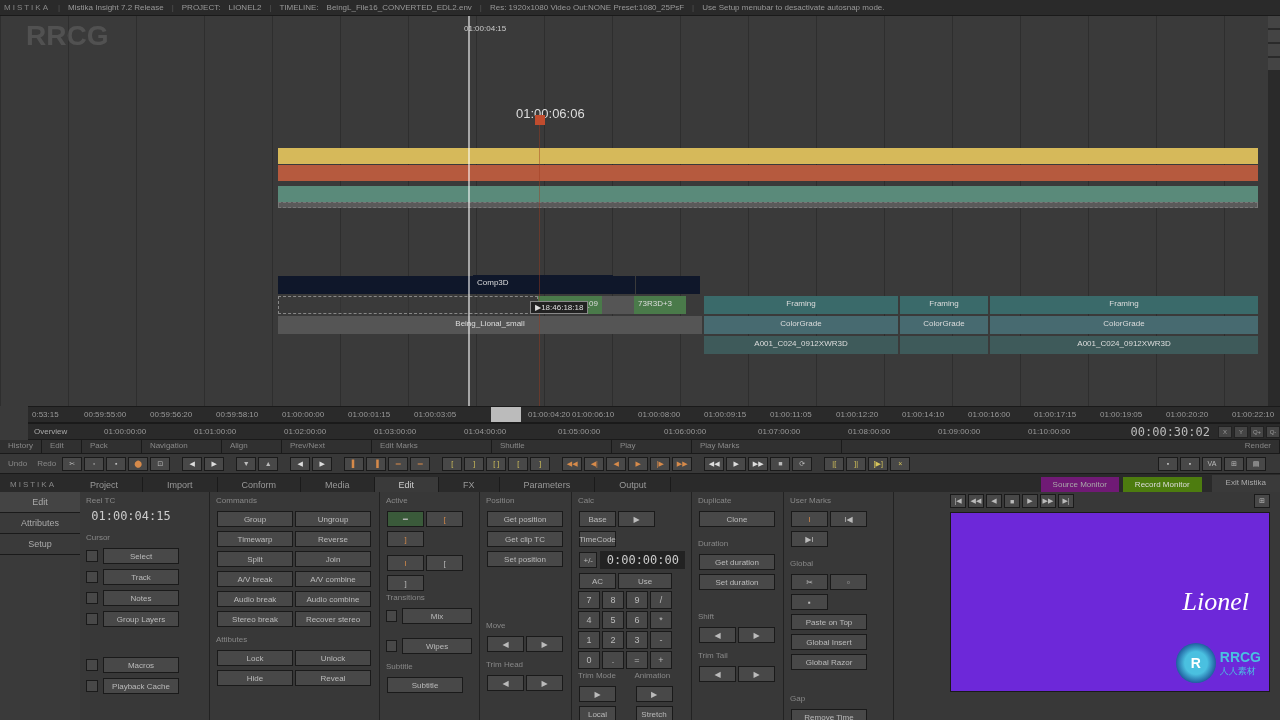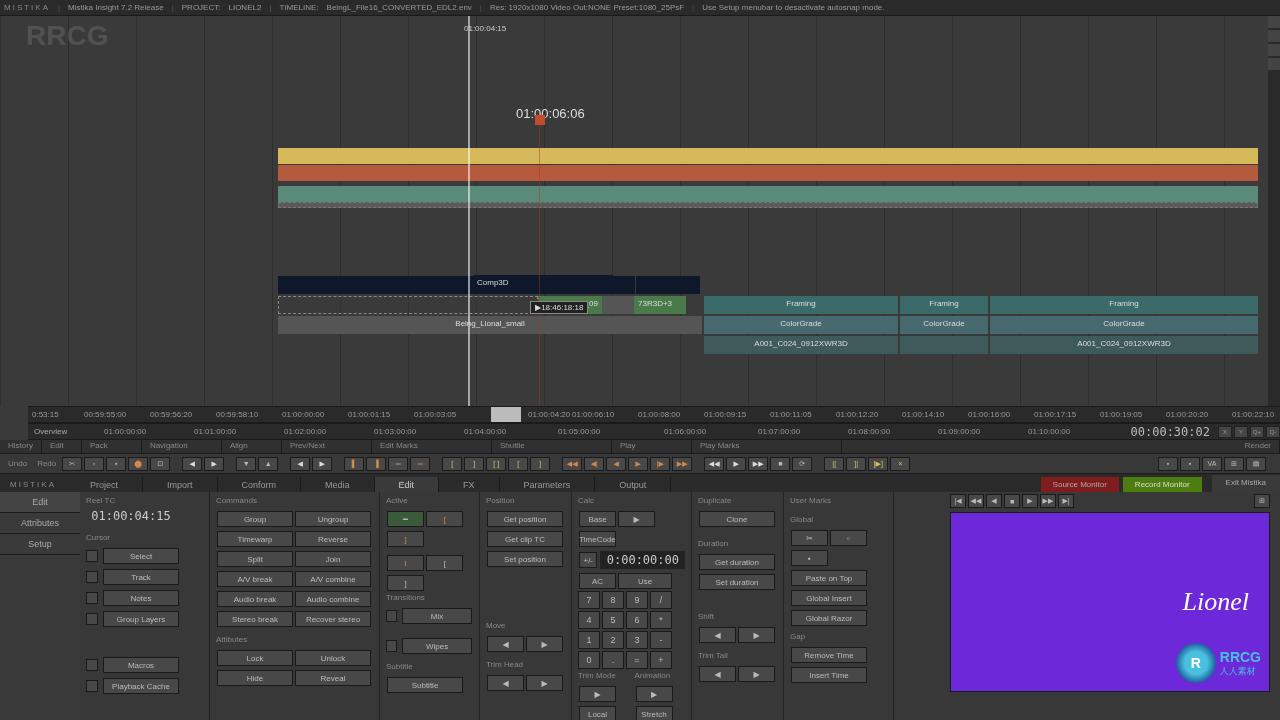--- a/index.html
+++ b/index.html
@@ -73,21 +73,21 @@
 .btn-sm.white { color: #ddd; }
 .transport .grp { display: flex; gap: 2px; margin-right: 10px; }
 .undo-txt { font-size: 8px; color: #888; padding: 0 4px; }
 
 
 .main-tabs { height: 22px; background: #2a2a2a; display: flex; align-items: center; border-bottom: 1px solid #1a1a1a; }
 .main-tabs .logo2 { padding: 0 10px; color: #888; font-size: 8px; letter-spacing: 2px; }
 .tab { padding: 3px 24px; font-size: 9px; color: #999; border-right: 1px solid #1a1a1a; cursor: pointer; }
 .tab.active { background: #3a3a3a; color: #ccc; }
 .tab-right { margin-left: auto; display: flex; }
-.tab-btn { padding: 3px 12px; font-size: 8px; color: #aaa; background: #7f1d1d; margin: 2px; cursor: pointer; }
+.tab-btn { padding: 3px 12px; font-size: 8px; color: #aaa; background: #701a75; margin: 2px; cursor: pointer; }
 .tab-btn.active { background: #4d7c0f; color: #ddd; }
 .exit-btn { padding: 3px 14px; font-size: 8px; color: #aaa; background: #3a3a3a; margin-left: 8px; }
 
 
 .side-tabs { position: absolute; left: 0; top: 492px; width: 80px; }
 .side-tab { padding: 5px 10px; font-size: 9px; color: #aaa; border-bottom: 1px solid #1a1a1a; cursor: pointer; text-align: center; }
 .side-tab.active { background: #444; }
 
 
 .editor-panel { position: absolute; left: 80px; top: 492px; right: 0; bottom: 0; background: #383838; display: flex; }
@@ -450,26 +450,27 @@
     <div class="btn">Get duration</div>
     <div class="btn">Set duration</div>
     <div class="col-hdr" style="margin-top:20px">Shift</div>
     <div><span class="btn half">◀</span><span class="btn half">▶</span></div>
     <div class="col-hdr" style="margin-top:6px">Trim Tail</div>
     <div><span class="btn half">◀</span><span class="btn half">▶</span></div>
   </div>
 
   <div class="col" style="width:110px">
     <div class="col-hdr">User Marks</div>
+    <div><span class="btn half accent-o">I</span><span class="btn half">I◀</span><span class="btn half">▶I</span></div>
     <div class="col-hdr" style="margin-top:10px">Global</div>
     <div><span class="btn half">✂</span><span class="btn half">▫</span><span class="btn half">▪</span></div>
     <div class="btn">Paste on Top</div>
     <div class="btn">Global Insert</div>
     <div class="btn">Global Razor</div>
-    <div class="col-hdr" style="margin-top:4px">Gap</div>
+    <div class="col-hdr" style="margin-top:22px">Gap</div>
     <div class="btn">Remove Time</div>
     <div class="btn">Insert Time</div>
   </div>
 
 </div>
 
 <div class="mon-transport">
   <span class="btn-sm">|◀</span>
   <span class="btn-sm">◀◀</span>
   <span class="btn-sm">◀</span>

